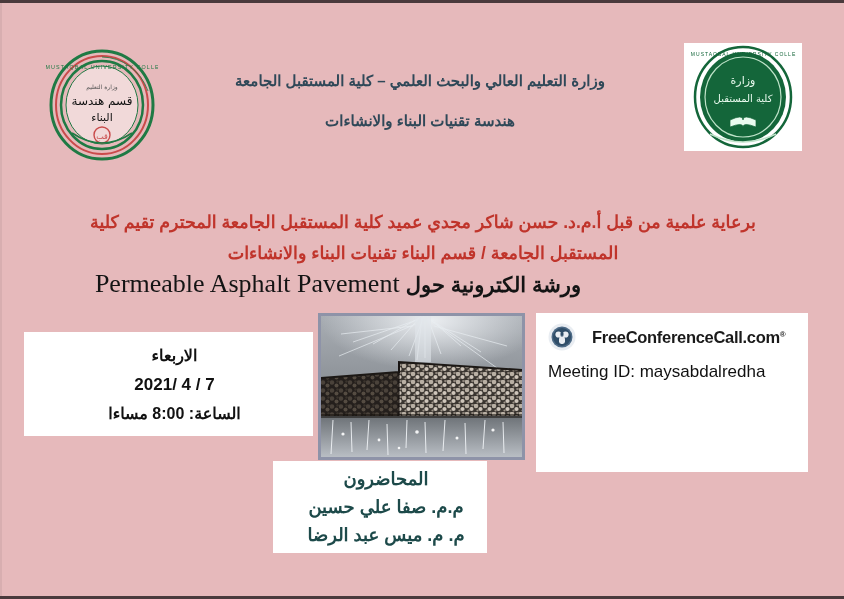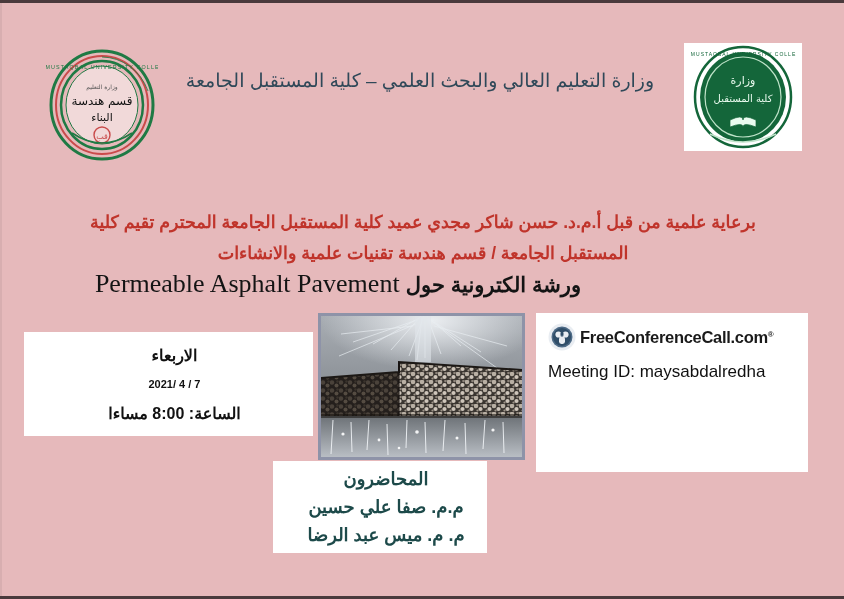--- a/index.html
+++ b/index.html
@@ -49,22 +49,22 @@
   }
   .seal { display:block; }
 
   .header-text {
     position: absolute;
     left: 170px; top: 22px;
     width: 500px;
     text-align: center;
     direction: rtl;
     color: #2f4858;
-    font-weight: normal;
-    font-size: 19px;
+    font-weight: bold;
+    font-size: 15px;
     line-height: 40px;
     letter-spacing: 0px;
   }
 
   
   .sponsor {
     position: absolute;
     left: 68px; top: 204px;
     width: 710px;
     text-align: center;
@@ -113,21 +113,21 @@
     text-align: center;
     color: #111111;
     font-weight: bold;
     font-size: 16px;
     padding-top: 9px;
     line-height: 29px;
   }
   .date-box .line-num {
     direction: ltr;
     unicode-bidi: embed;
-    font-size: 11px;
+    font-size: 17px;
   }
 
   
   .photo {
     position: absolute;
     left: 318px; top: 310px;
     width: 207px; height: 147px;
     border: 3px solid #8e93a8;
     box-sizing: border-box;
     overflow: hidden;
@@ -140,20 +140,21 @@
     left: 536px; top: 310px;
     width: 272px; height: 159px;
     padding: 9px 10px 0 12px;
     color: #111111;
   }
   .fcc-logo-row {
     display: flex;
     align-items: center;
     height: 30px;
     margin-bottom: 10px;
+    gap: 12px;
   }
   .fcc-icon {
     width: 28px; height: 28px;
     margin-right: 4px;
     flex: 0 0 auto;
   }
   .fcc-wordmark {
     font-family: "Liberation Sans", sans-serif;
     font-weight: bold;
     font-size: 16.5px;
@@ -213,41 +214,42 @@
         <text x="56" y="56" font-size="12" fill="#111" text-anchor="middle" font-family="DejaVu Sans, sans-serif">قسم هندسة</text>
         <text x="56" y="72" font-size="11" fill="#111" text-anchor="middle" font-family="DejaVu Sans, sans-serif">البناء</text>
         <circle cx="56" cy="86" r="8" fill="none" stroke="#c94b4b" stroke-width="1.4"></circle>
         <text x="56" y="90" font-size="8" fill="#c94b4b" text-anchor="middle" font-family="DejaVu Sans, sans-serif">قب</text>
         <path d="M26 84 q30 20 60 0" fill="none" stroke="#1f7a44" stroke-width="1.6"></path>
       </svg>
     </div>
 
     <div class="header-text">
       <div>وزارة التعليم العالي والبحث العلمي – كلية المستقبل الجامعة</div>
+      <div>هندسة تقنيات البناء والانشاءات</div>
     </div>
 
     <div class="logo-right">
       <svg class="seal" width="106" height="110" viewBox="0 0 106 110" aria-hidden="true">
         <ellipse cx="53" cy="55" rx="48" ry="50" fill="none" stroke="#14663a" stroke-width="2.5"></ellipse>
         <ellipse cx="53" cy="55" rx="43" ry="45" fill="#14663a"></ellipse>
         <ellipse cx="53" cy="55" rx="38" ry="40" fill="none" stroke="#bfe3c9" stroke-width="1.2"></ellipse>
         <text x="53" y="14" font-size="5" fill="#14663a" text-anchor="middle" font-family="Liberation Sans, sans-serif" letter-spacing="1">AL MUSTAQBAL UNIVERSITY COLLEGE</text>
         <text x="53" y="42" font-size="11" fill="#eafbef" text-anchor="middle" font-family="DejaVu Sans, sans-serif">وزارة</text>
         <text x="53" y="60" font-size="10" fill="#eafbef" text-anchor="middle" font-family="DejaVu Sans, sans-serif">كلية المستقبل</text>
         <g transform="translate(53,78)">
           <path d="M-13 0 q13 -6 13 0 q0 -6 13 0 l0 7 q-13 -5 -13 0 q0 -5 -13 0 z" fill="#eafbef" stroke="#14663a" stroke-width="0.7"></path>
         </g>
         <path d="M20 92 q33 16 66 0" fill="none" stroke="#bfe3c9" stroke-width="1.4"></path>
       </svg>
     </div>
   </div>
 
   <div class="sponsor">
     <div>برعاية علمية من قبل أ.م.د. حسن شاكر مجدي عميد كلية المستقبل الجامعة المحترم تقيم كلية</div>
-    <div>المستقبل الجامعة / قسم هندسة تقنيات علمية والانشاءات</div>
+    <div>المستقبل الجامعة / قسم البناء تقنيات البناء والانشاءات</div>
   </div>
 
   <div class="title">
     <span class="ar">ورشة الكترونية حول</span>
     <span class="en">Permeable Asphalt Pavement</span>
   </div>
 
   <div class="box date-box">
     <div>الاربعاء</div>
     <div class="line-num">2021/ 4 / 7</div>

